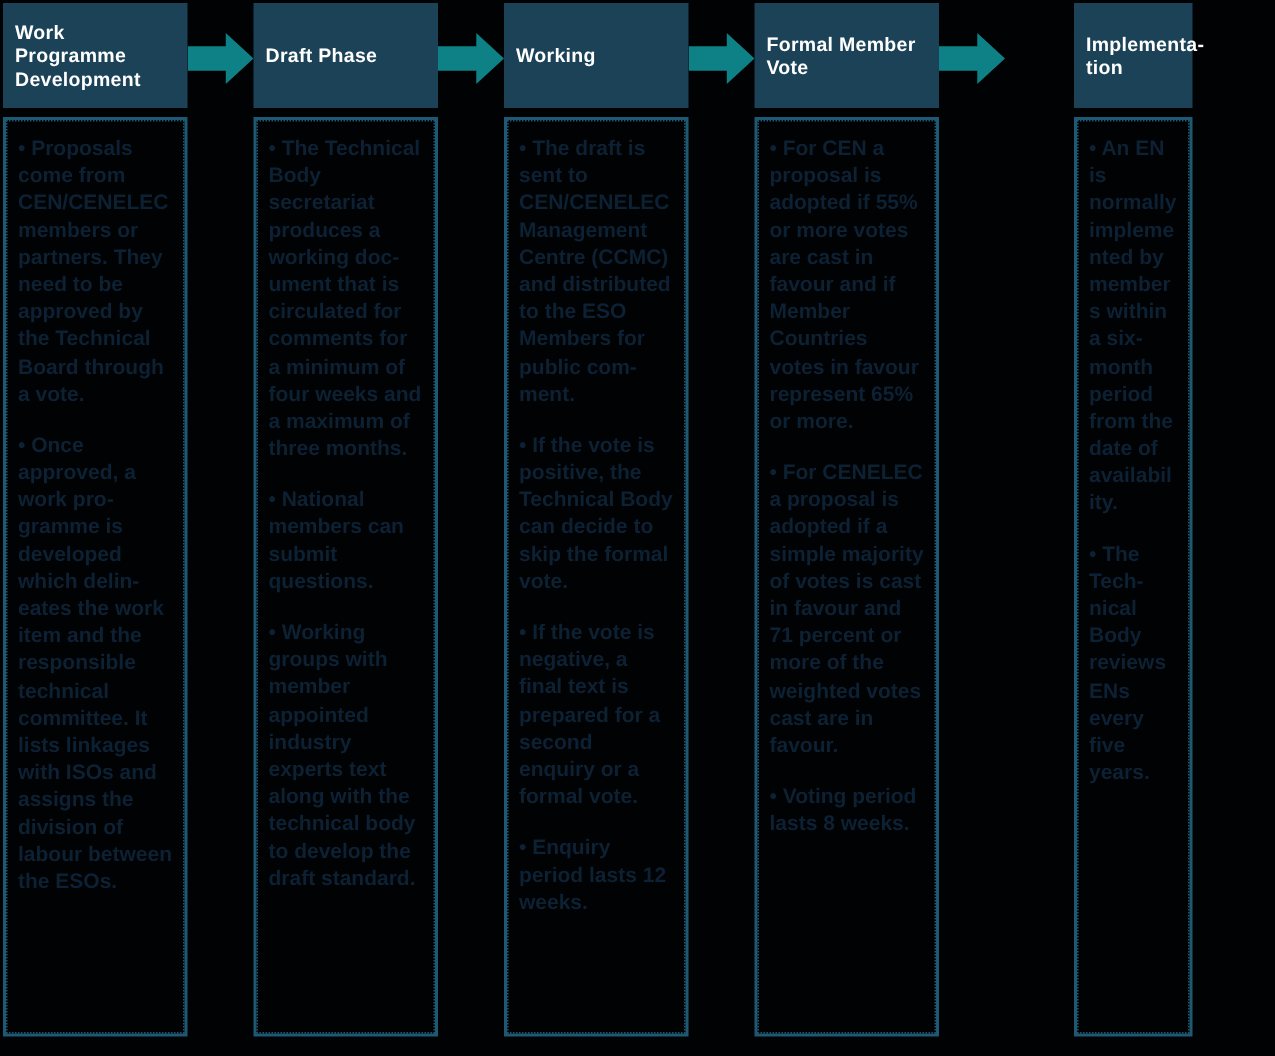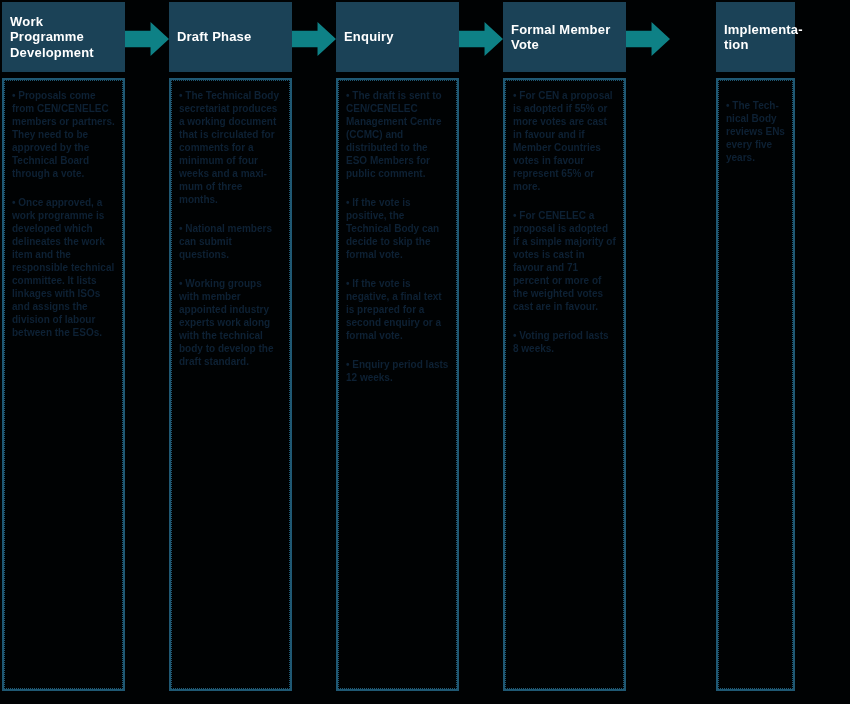--- a/index.html
+++ b/index.html
@@ -48,21 +48,21 @@
     margin-top:6px;
     border:2px solid var(--border);
     background:var(--bg);
   }
   .col-body-inner{
     height:100%;
     border:1px dotted var(--border);
     padding:8px 7px;
     overflow:hidden;
     color:var(--body-text);
-    font-size:10px;
+    font-size:14px;
     font-weight:700;
     line-height:1.3;
     overflow-wrap:break-word;
   }
   .bullet{margin:0 0 16px 0;}
   .bullet:last-child{margin-bottom:0;margin-top:10px;}
   .arrow-cell{
     flex:1 1 auto;
     display:flex;
     justify-content:center;
@@ -97,32 +97,32 @@
   </div>
 
   <div class="column">
     <div class="col-header">
       <span>Draft Phase</span>
     </div>
     <div class="col-body">
       <div class="col-body-inner">
             <p class="bullet">• The Tech­nical Body secretariat produces a working doc­ument that is circulated for comments for a minimum of four weeks and a maxi­mum of three months.</p>
             <p class="bullet">• National members can submit questions.</p>
-            <p class="bullet">• Working groups with member appointed industry experts work along with the techni­cal body to develop the draft standard.</p>
+            <p class="bullet">• Working groups with member appointed industry experts text along with the techni­cal body to develop the draft standard.</p>
           </div>
     </div>
   </div>
 
   <div class="arrow-cell">
     <div class="arrow"></div>
   </div>
 
   <div class="column">
     <div class="col-header">
-      <span>Enquiry</span>
+      <span>Working</span>
     </div>
     <div class="col-body">
       <div class="col-body-inner">
             <p class="bullet">• The draft is sent to CEN/CENELEC Manage­ment Centre (CCMC) and distributed to the ESO Members for public com­ment.</p>
             <p class="bullet">• If the vote is positive, the Technical Body can decide to skip the formal vote.</p>
             <p class="bullet">• If the vote is negative, a final text is prepared for a second enquiry or a formal vote.</p>
             <p class="bullet">• Enquiry period lasts 12 weeks.</p>
           </div>
     </div>
   </div>
@@ -147,18 +147,19 @@
   <div class="arrow-cell">
     <div class="arrow"></div>
   </div>
 
   <div class="column">
     <div class="col-header">
       <span>Implementa­tion</span>
     </div>
     <div class="col-body">
       <div class="col-body-inner">
+            <p class="bullet">• An EN is normally implemented by members within a six-month period from the date of availability.</p>
             <p class="bullet">• The Tech­nical Body reviews ENs every five years.</p>
           </div>
     </div>
   </div>
 </div>
 </div>
 
 </body></html>

